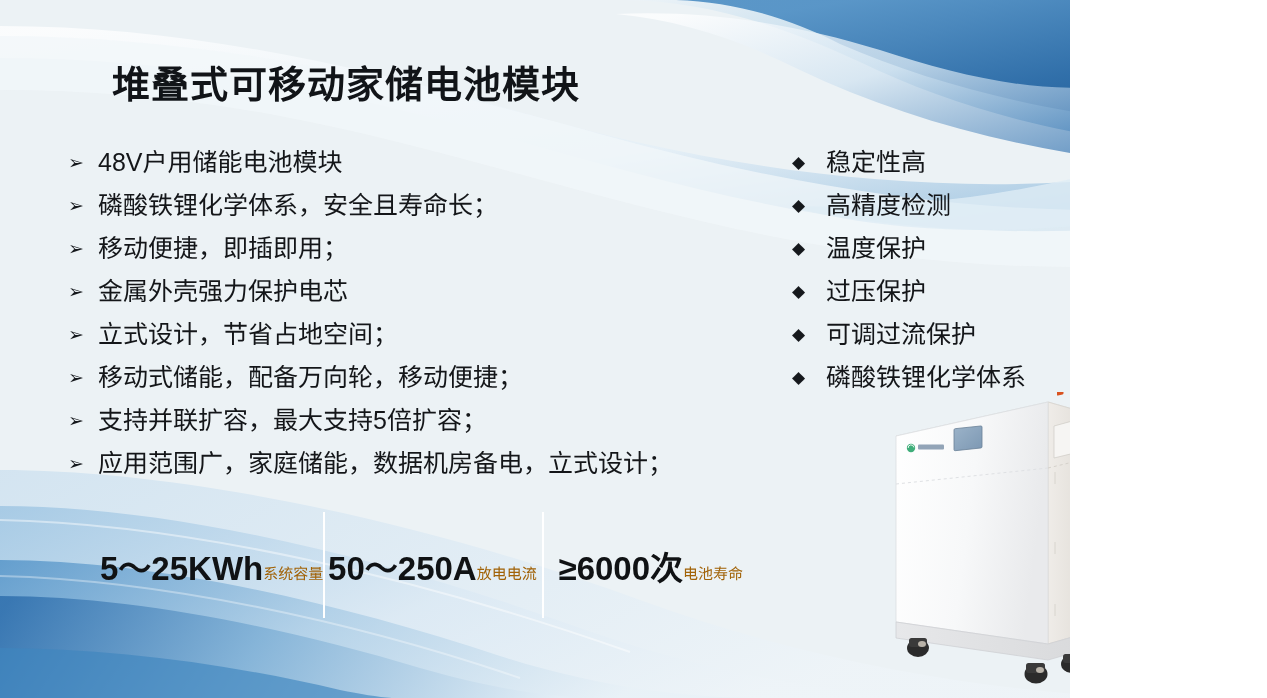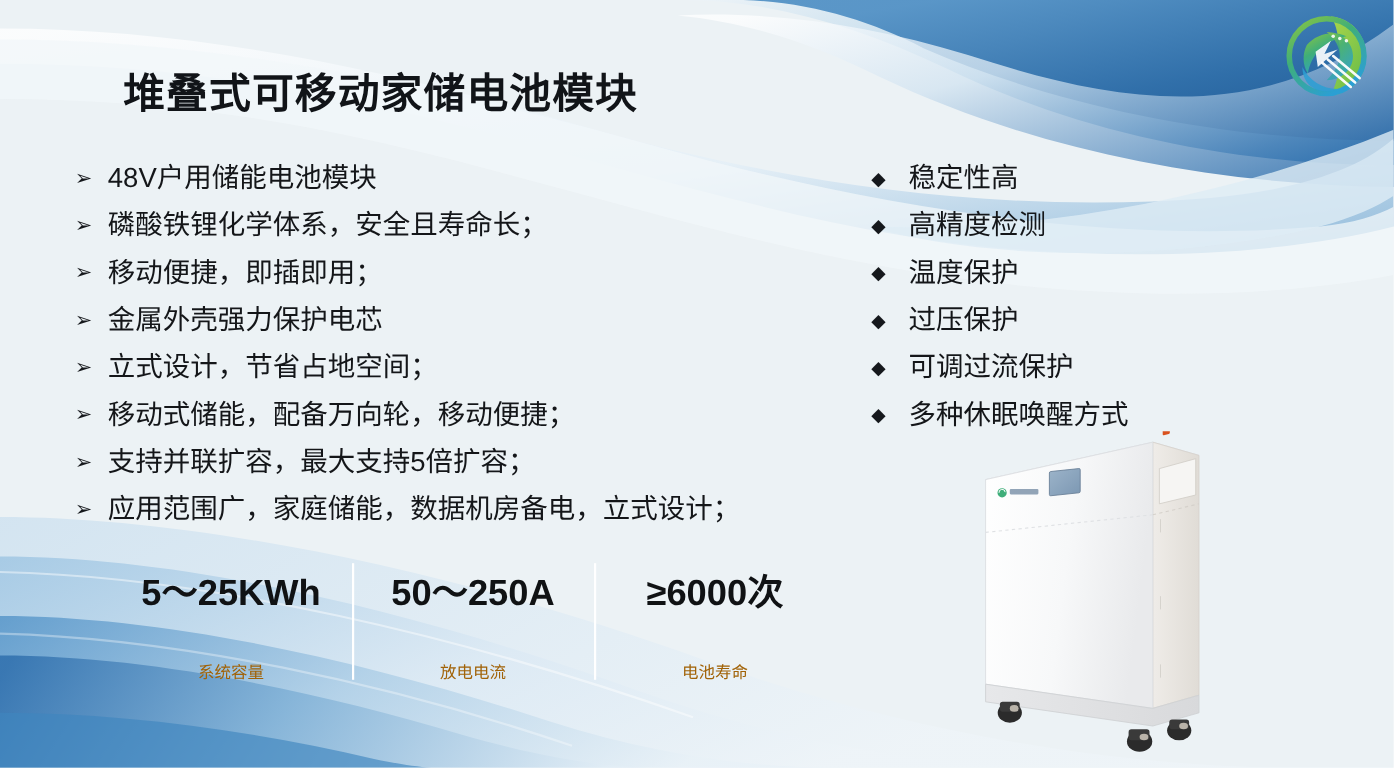--- a/index.html
+++ b/index.html
@@ -3,21 +3,21 @@
 <meta charset="utf-8">
 <title>堆叠式可移动家储电池模块</title>
 <style>
   html, body {
     margin: 0;
     padding: 0;
     background: #ffffff;
   }
   #slide {
     position: relative;
-    width: 1267px;
+    width: 1070px;
     height: 698px;
     overflow: hidden;
     background: #ecf2f5;
     font-family: "Liberation Sans", "DejaVu Sans", sans-serif;
   }
 
   
   .bg-layer {
     position: absolute;
     inset: 0;
@@ -88,24 +88,23 @@
     left: 100px;
     top: 508px;
     width: 660px;
     height: 112px;
     display: flex;
   }
   .stat-cell {
     position: relative;
     flex: 1 1 0;
     display: flex;
-    flex-direction: column;
+    flex-direction: row;
     align-items: center;
-    justify-content: space-between;
-    gap: 16px;
+    justify-content: center;
   }
   .stat-cell + .stat-cell::before {
     content: "";
     position: absolute;
     left: 0;
     top: 4px;
     width: 2px;
     height: 106px;
     background: #ffffff;
   }
@@ -293,21 +292,21 @@
     <div class="bullet-row">
       <span class="bullet-mark diamond">◆</span>
       <span class="bullet-text">过压保护</span>
     </div>
     <div class="bullet-row">
       <span class="bullet-mark diamond">◆</span>
       <span class="bullet-text">可调过流保护</span>
     </div>
     <div class="bullet-row">
       <span class="bullet-mark diamond">◆</span>
-      <span class="bullet-text">多种休眠唤醒方式</span>
+      <span class="bullet-text">磷酸铁锂化学体系</span>
     </div>
   </div>
 
   <div class="stats">
     <div class="stat-cell">
       <div class="stat-value">5～25KWh</div>
       <div class="stat-label">系统容量</div>
     </div>
     <div class="stat-cell">
       <div class="stat-value">50～250A</div>

